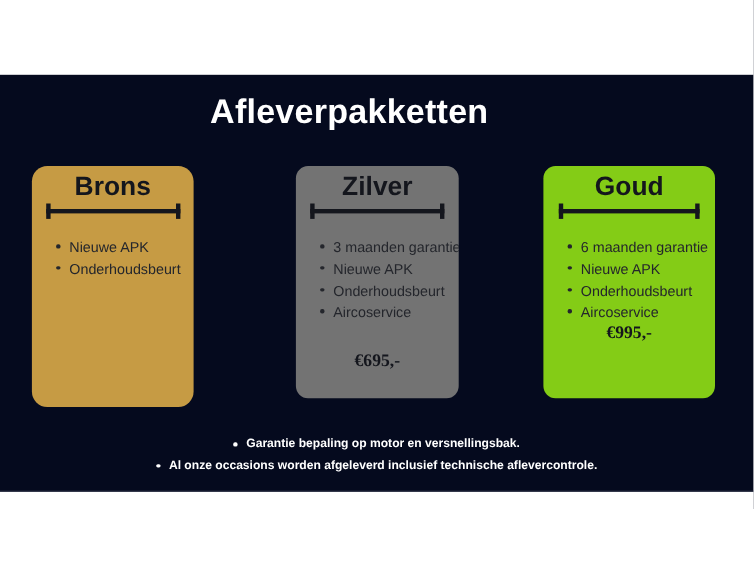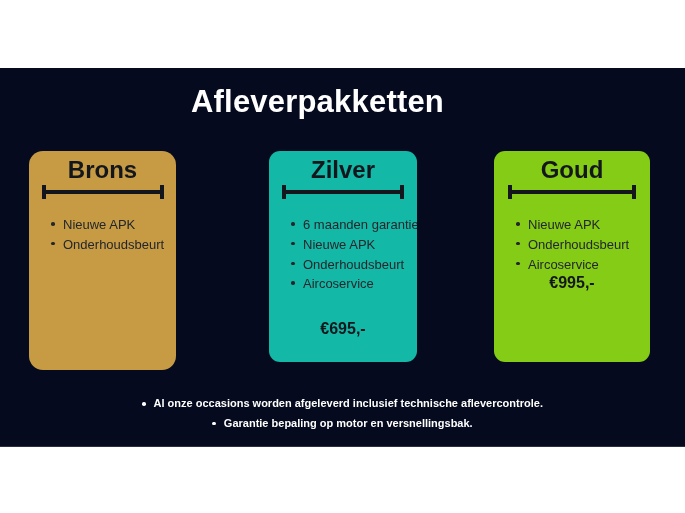--- a/index.html
+++ b/index.html
@@ -68,21 +68,21 @@
     width: 147px;
     height: 219px;
     background: #c69b44;
     border-radius: 14px;
   }
   .card-silver {
     left: 269px;
     top: 0px;
     width: 148px;
     height: 211px;
-    background: #14b8a6;
+    background: #737373;
   }
   .card-gold {
     left: 494px;
     top: 0px;
     width: 156px;
     height: 211px;
     background: #84cc16;
   }
 
   .card-title {
@@ -149,21 +149,21 @@
   }
 
   .price {
     position: absolute;
     left: 0;
     width: 100%;
     text-align: center;
     color: #14161d;
     font-size: 16px;
     font-weight: bold;
-    font-family: Liberation Sans, sans-serif;
+    font-family: Liberation Serif, serif;
   }
   .price-bronze { bottom: 32px; }
   .price-silver { bottom: 24px; }
 
   
   .footer {
     position: absolute;
     left: 0;
     top: 328px;
     width: 685px;
@@ -213,50 +213,51 @@
       </div>
 
       <div class="card card-silver">
         <div class="card-title">Zilver</div>
         <div class="divider divider-silver">
           <span class="cap cap-left"></span>
           <span class="bar"></span>
           <span class="cap cap-right"></span>
         </div>
         <ul class="feature-list">
-          <li>6 maanden garantie</li>
+          <li>3 maanden garantie</li>
           <li>Nieuwe APK</li>
           <li>Onderhoudsbeurt</li>
           <li>Aircoservice</li>
         </ul>
         <div class="price price-silver">€695,-</div>
       </div>
 
       <div class="card card-gold">
         <div class="card-title">Goud</div>
         <div class="divider divider-gold">
           <span class="cap cap-left"></span>
           <span class="bar"></span>
           <span class="cap cap-right"></span>
         </div>
         <ul class="feature-list">
+          <li>6 maanden garantie</li>
           <li>Nieuwe APK</li>
           <li>Onderhoudsbeurt</li>
           <li>Aircoservice</li>
         </ul>
         <div class="price price-goud">€995,-</div>
       </div>
 
     </div>
 
     <div class="footer">
       <div class="footer-line">
         <span class="footer-bullet"></span>
-        <span>Al onze occasions worden afgeleverd inclusief technische aflevercontrole.</span>
+        <span>Garantie bepaling op motor en versnellingsbak.</span>
       </div>
       <div class="footer-line">
         <span class="footer-bullet"></span>
-        <span>Garantie bepaling op motor en versnellingsbak.</span>
+        <span>Al onze occasions worden afgeleverd inclusief technische aflevercontrole.</span>
       </div>
     </div>
 
   </div>
 </div>
 
 </body></html>

